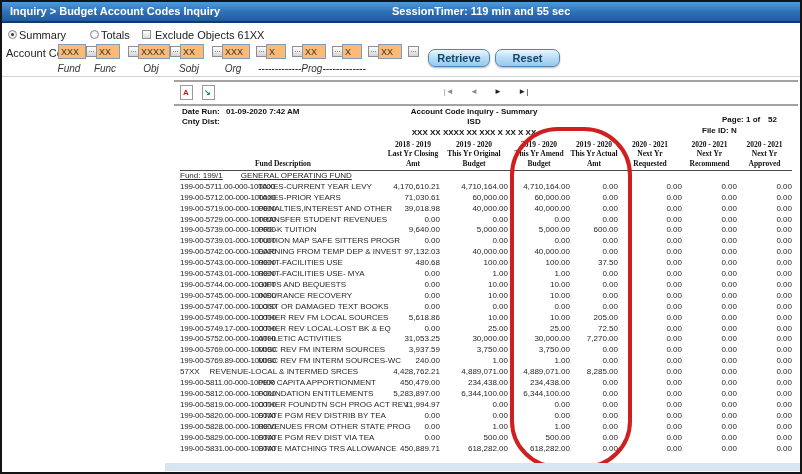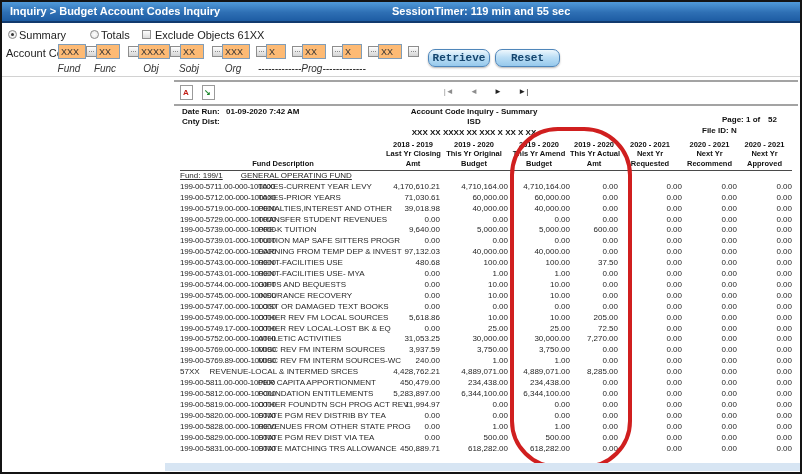--- a/index.html
+++ b/index.html
@@ -24,21 +24,21 @@
   .acc-title{position:absolute;left:4px;top:45px;font-size:11px;color:#222;}
   .acc-input{position:absolute;top:42px;height:13px;border:1px solid #7f9db9;font-family:"Liberation Sans",sans-serif;
     font-size:9px;color:#333;padding:0 2px;background:#fdba74;}
   .dots-btn{position:absolute;top:44px;width:11px;height:11px;border:1px solid #8d8d8d;
     background:linear-gradient(#fefefe,#d5d5d5);font-size:8px;line-height:6px;text-align:center;color:#444;cursor:pointer;box-sizing:border-box;}
   .acc-lab{position:absolute;top:61px;font-size:10px;font-style:italic;color:#333;text-align:center;}
   .prog-label{position:absolute;left:256px;top:61px;width:142px;font-size:10px;font-style:italic;color:#333;text-align:left;white-space:nowrap;overflow:hidden;}
 
   .btn{position:absolute;top:47px;height:18px;border:1px solid #4f86ba;border-radius:7px;
     background:linear-gradient(#eef7fd,#bcdef5 45%,#96c9ec);color:#14456e;font-weight:bold;font-size:11px;
-    font-family:Liberation Mono, monospace;box-shadow:0 1px 2px rgba(0,0,0,.3);cursor:pointer;padding:0;}
+    font-family:Liberation Sans, sans-serif;box-shadow:0 1px 2px rgba(0,0,0,.3);cursor:pointer;padding:0;}
   .btn.retrieve{left:426px;width:62px;}
   .btn.reset{left:493px;width:65px;}
 
   .divider{position:absolute;left:0;top:74px;width:100%;height:1px;background:#d2d2d2;}
 
   
   .report{position:absolute;left:172px;top:78px;width:624px;height:390px;color:#222;}
   .toolbar{position:relative;height:22px;border-top:2px solid #a3a3a3;border-bottom:2px solid #a3a3a3;background:#fff;}
   .ficon{position:absolute;top:3px;width:13px;height:15px;background:#fff;border:1px solid #9a9a9a;box-sizing:border-box;cursor:pointer;}
   .ficon.pdf{left:6px;}
@@ -55,21 +55,21 @@
   .i-cd{position:absolute;left:8px;top:15px;}
   .i-title{position:absolute;left:0;top:5px;width:600px;text-align:center;}
   .i-isd{position:absolute;left:0;top:15px;width:600px;text-align:center;}
   .i-mask{position:absolute;left:0;top:26px;width:600px;text-align:center;}
   .i-page{position:absolute;left:528px;top:13px;padding-left:20px;}
   .i-pagec{position:absolute;left:594px;top:13px;}
   .i-file{position:absolute;left:528px;top:24px;}
 
   table.rpt{position:absolute;left:6px;top:60px;width:612px;table-layout:fixed;border-collapse:collapse;}
   table.rpt th{font-size:7.5px;font-weight:bold;line-height:9.3px;vertical-align:bottom;
-    border-bottom:1px solid #4a4a4a;padding:0 0 2px;text-align:center;white-space:nowrap;color:#111;}
+    border-bottom:1px solid #4a4a4a;padding:0 0 2px;text-align:center;white-space:nowrap;color:#111;font-family:Liberation Serif, serif;}
   th.th-desc{text-align:right;padding-right:28px;}
   table.rpt td{padding:0;line-height:10.9px;white-space:nowrap;font-size:8px;color:#262626;}
   td.code{font-size:7px;letter-spacing:-0.25px;color:#333;}
   td.desc{font-size:7.5px;padding-left:4px;}
   td.num{text-align:right;padding-right:2px;}
   td.fund-group{font-size:7.5px;text-decoration:underline;}
   td.fund-group .fund-name{margin-left:18px;}
   td.subtotal-cell{font-size:7.5px;padding-left:14px;}
   td.subtotal-cell .sub-desc{margin-left:10px;}
 

